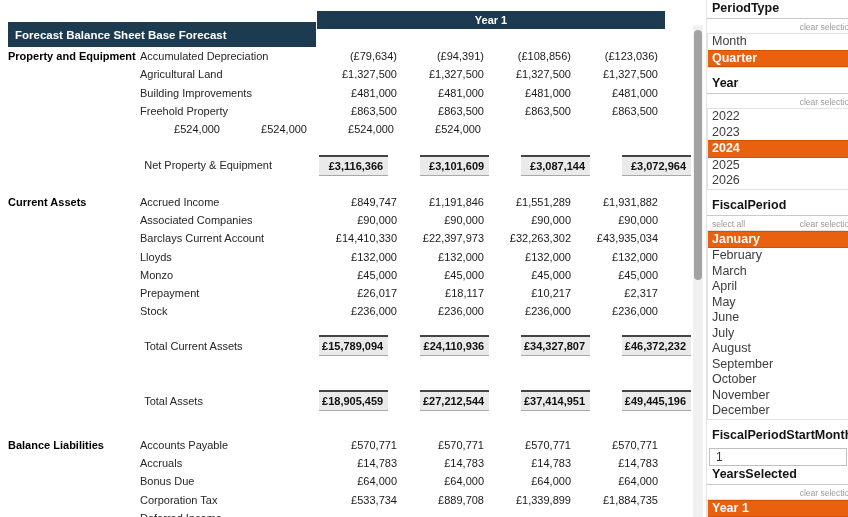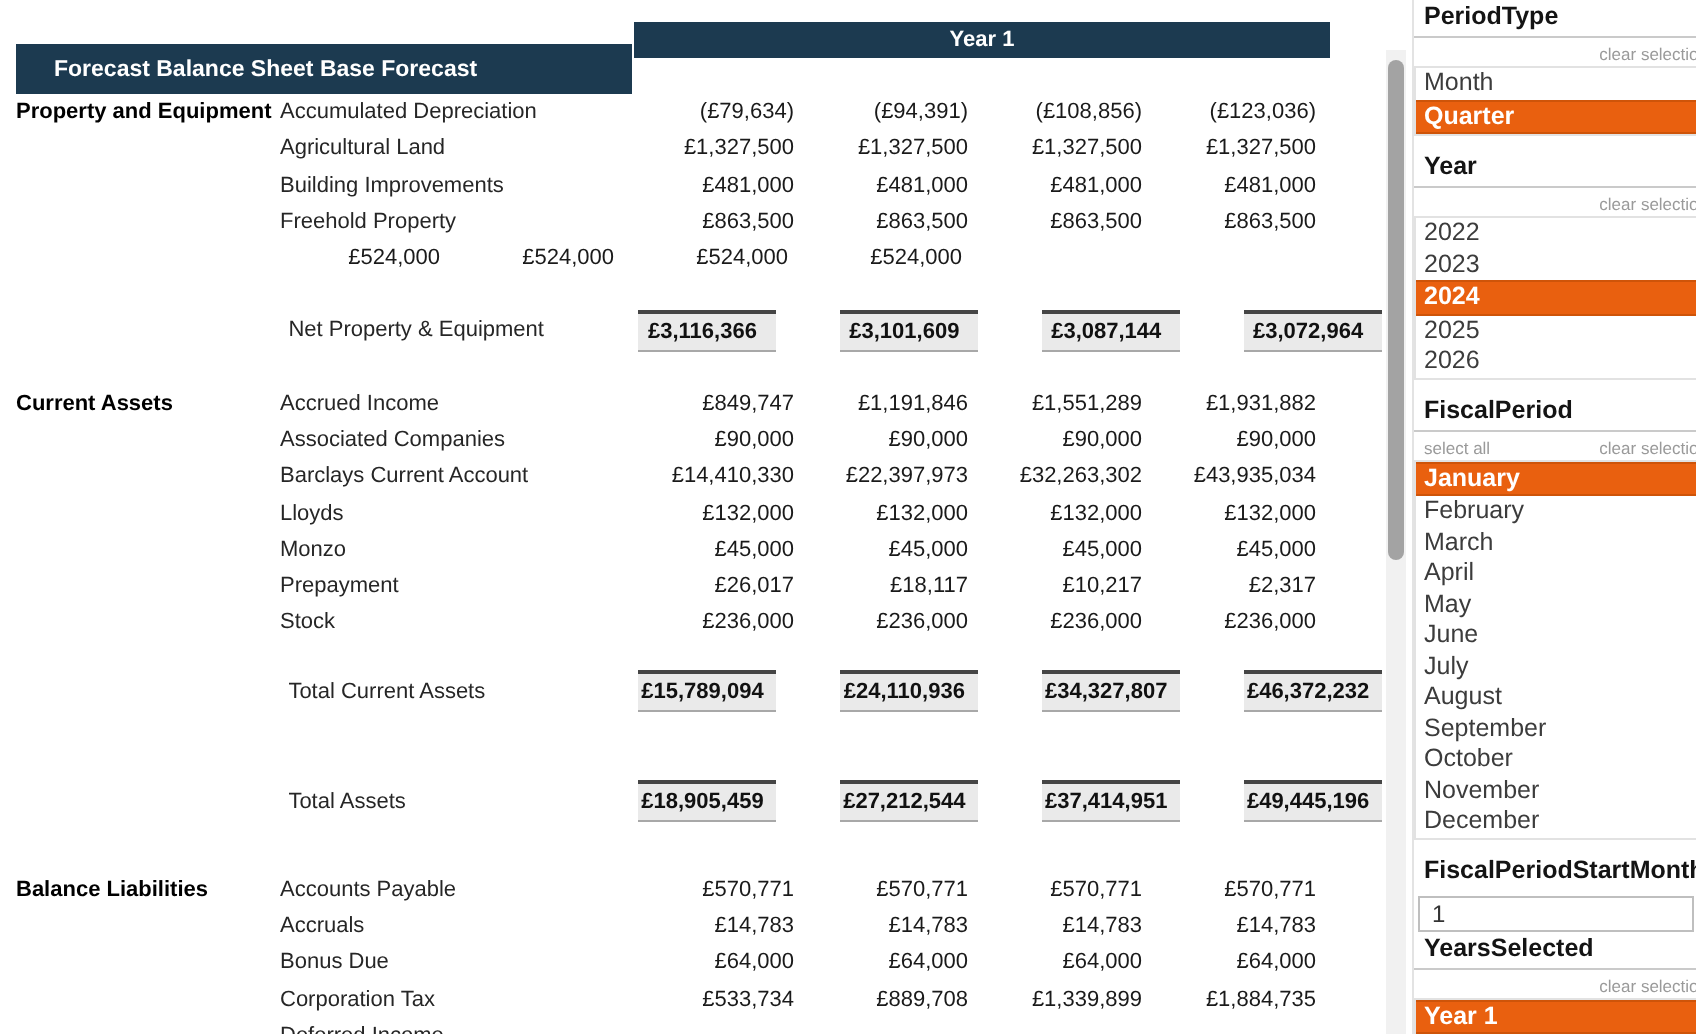--- a/index.html
+++ b/index.html
@@ -9,21 +9,21 @@
     -webkit-font-smoothing:antialiased;
     --navy:#1C3A50;--orange:#E9600F;--orange-dark:#CE5409;
     --total-bg:#EAEAEA;--link-gray:#9A9A9A;
   }
   
   .table-area{position:absolute;left:0;top:0;width:693px;height:517px;overflow:hidden;}
   .header-wrap{position:relative;height:47px;}
   .title-cell{
     position:absolute;left:8px;top:22px;width:308px;height:25px;
     background:var(--navy);color:#fff;font-weight:bold;font-size:11.5px;
-    display:flex;align-items:center;padding-left:19px;box-sizing:border-box;
+    display:flex;align-items:center;padding-left:7px;box-sizing:border-box;
   }
   .year-band{
     position:absolute;left:317px;top:11px;width:348px;height:18px;
     background:var(--navy);color:#fff;font-weight:bold;font-size:11px;
     text-align:center;line-height:19px;
   }
   .qtr-row{position:absolute;left:317px;top:29px;width:348px;height:18px;display:flex;}
   .qtr-cell{
     width:87px;box-sizing:border-box;background:var(--navy);color:#fff;
     font-weight:bold;font-size:10.5px;text-align:right;padding-right:7px;line-height:18px;margin-top:45px;
@@ -31,21 +31,21 @@
   .qtr-cell + .qtr-cell{border-left:1px solid rgba(255,255,255,.14);}
   .row{display:flex;height:18.3px;align-items:center;padding-left:8px;}
   .sec{width:132px;font-weight:bold;font-size:11px;color:#000;white-space:nowrap;}
   .acct{width:177px;font-size:11px;color:#262626;white-space:nowrap;}
   .val{width:87px;box-sizing:border-box;text-align:right;padding-right:7px;font-size:11px;color:#1a1a1a;white-space:nowrap;}
   .trow{display:flex;height:22px;align-items:center;padding-left:8px;gap:28px;}
   .trow .acct{font-size:11px;}
   .tval{
     width:83px;margin:0 2px;box-sizing:border-box;height:21px;line-height:18px;
     background:var(--total-bg);border-top:2px solid #454545;border-bottom:1px solid #A8A8A8;
-    text-align:center;padding-right:5px;font-size:11px;font-weight:bold;color:#111;white-space:nowrap;
+    text-align:right;padding-right:5px;font-size:11px;font-weight:bold;color:#111;white-space:nowrap;
   }
   .spacer{width:100%;}
   
   .scrollbar{position:absolute;left:693px;top:25px;width:10px;height:492px;background:#F1F1F1;}
   .thumb{position:absolute;left:1px;top:5px;width:8px;height:250px;background:#A3A3A3;border-radius:4px;}
   
   .panel{
     position:absolute;left:706px;top:0;width:150px;height:517px;
     border-left:1px solid #E3E3E3;box-sizing:border-box;background:#fff;
   }

